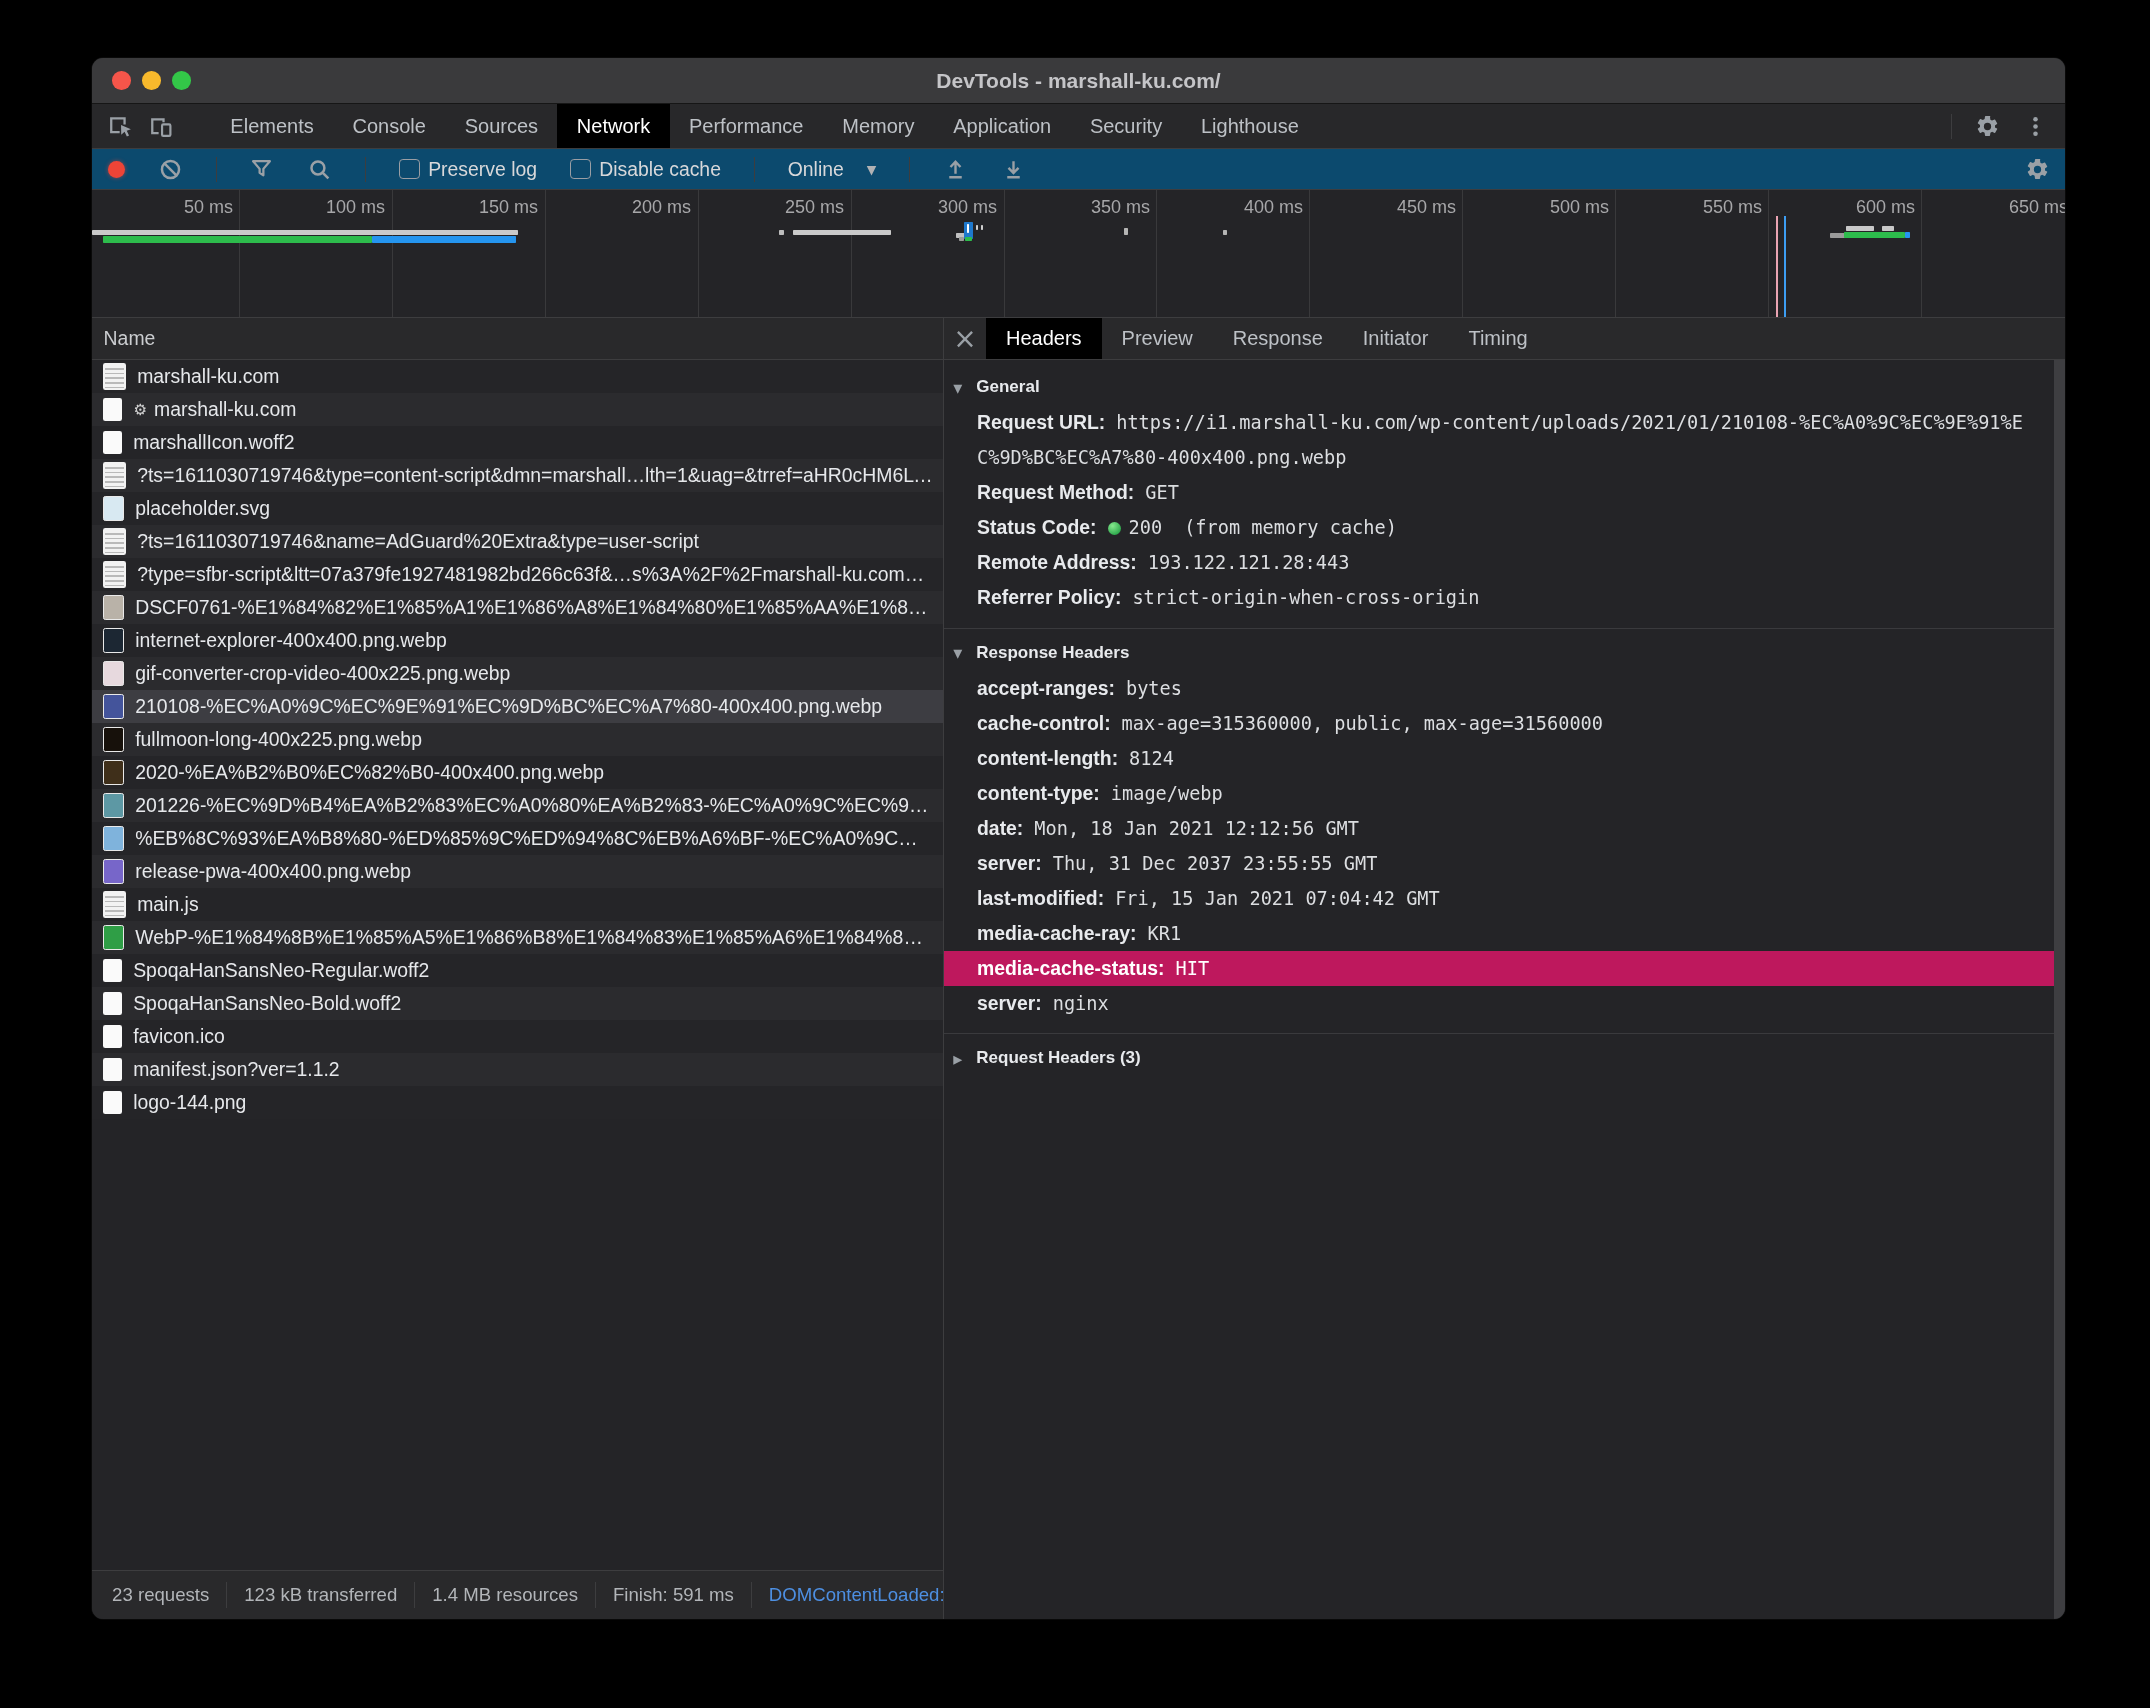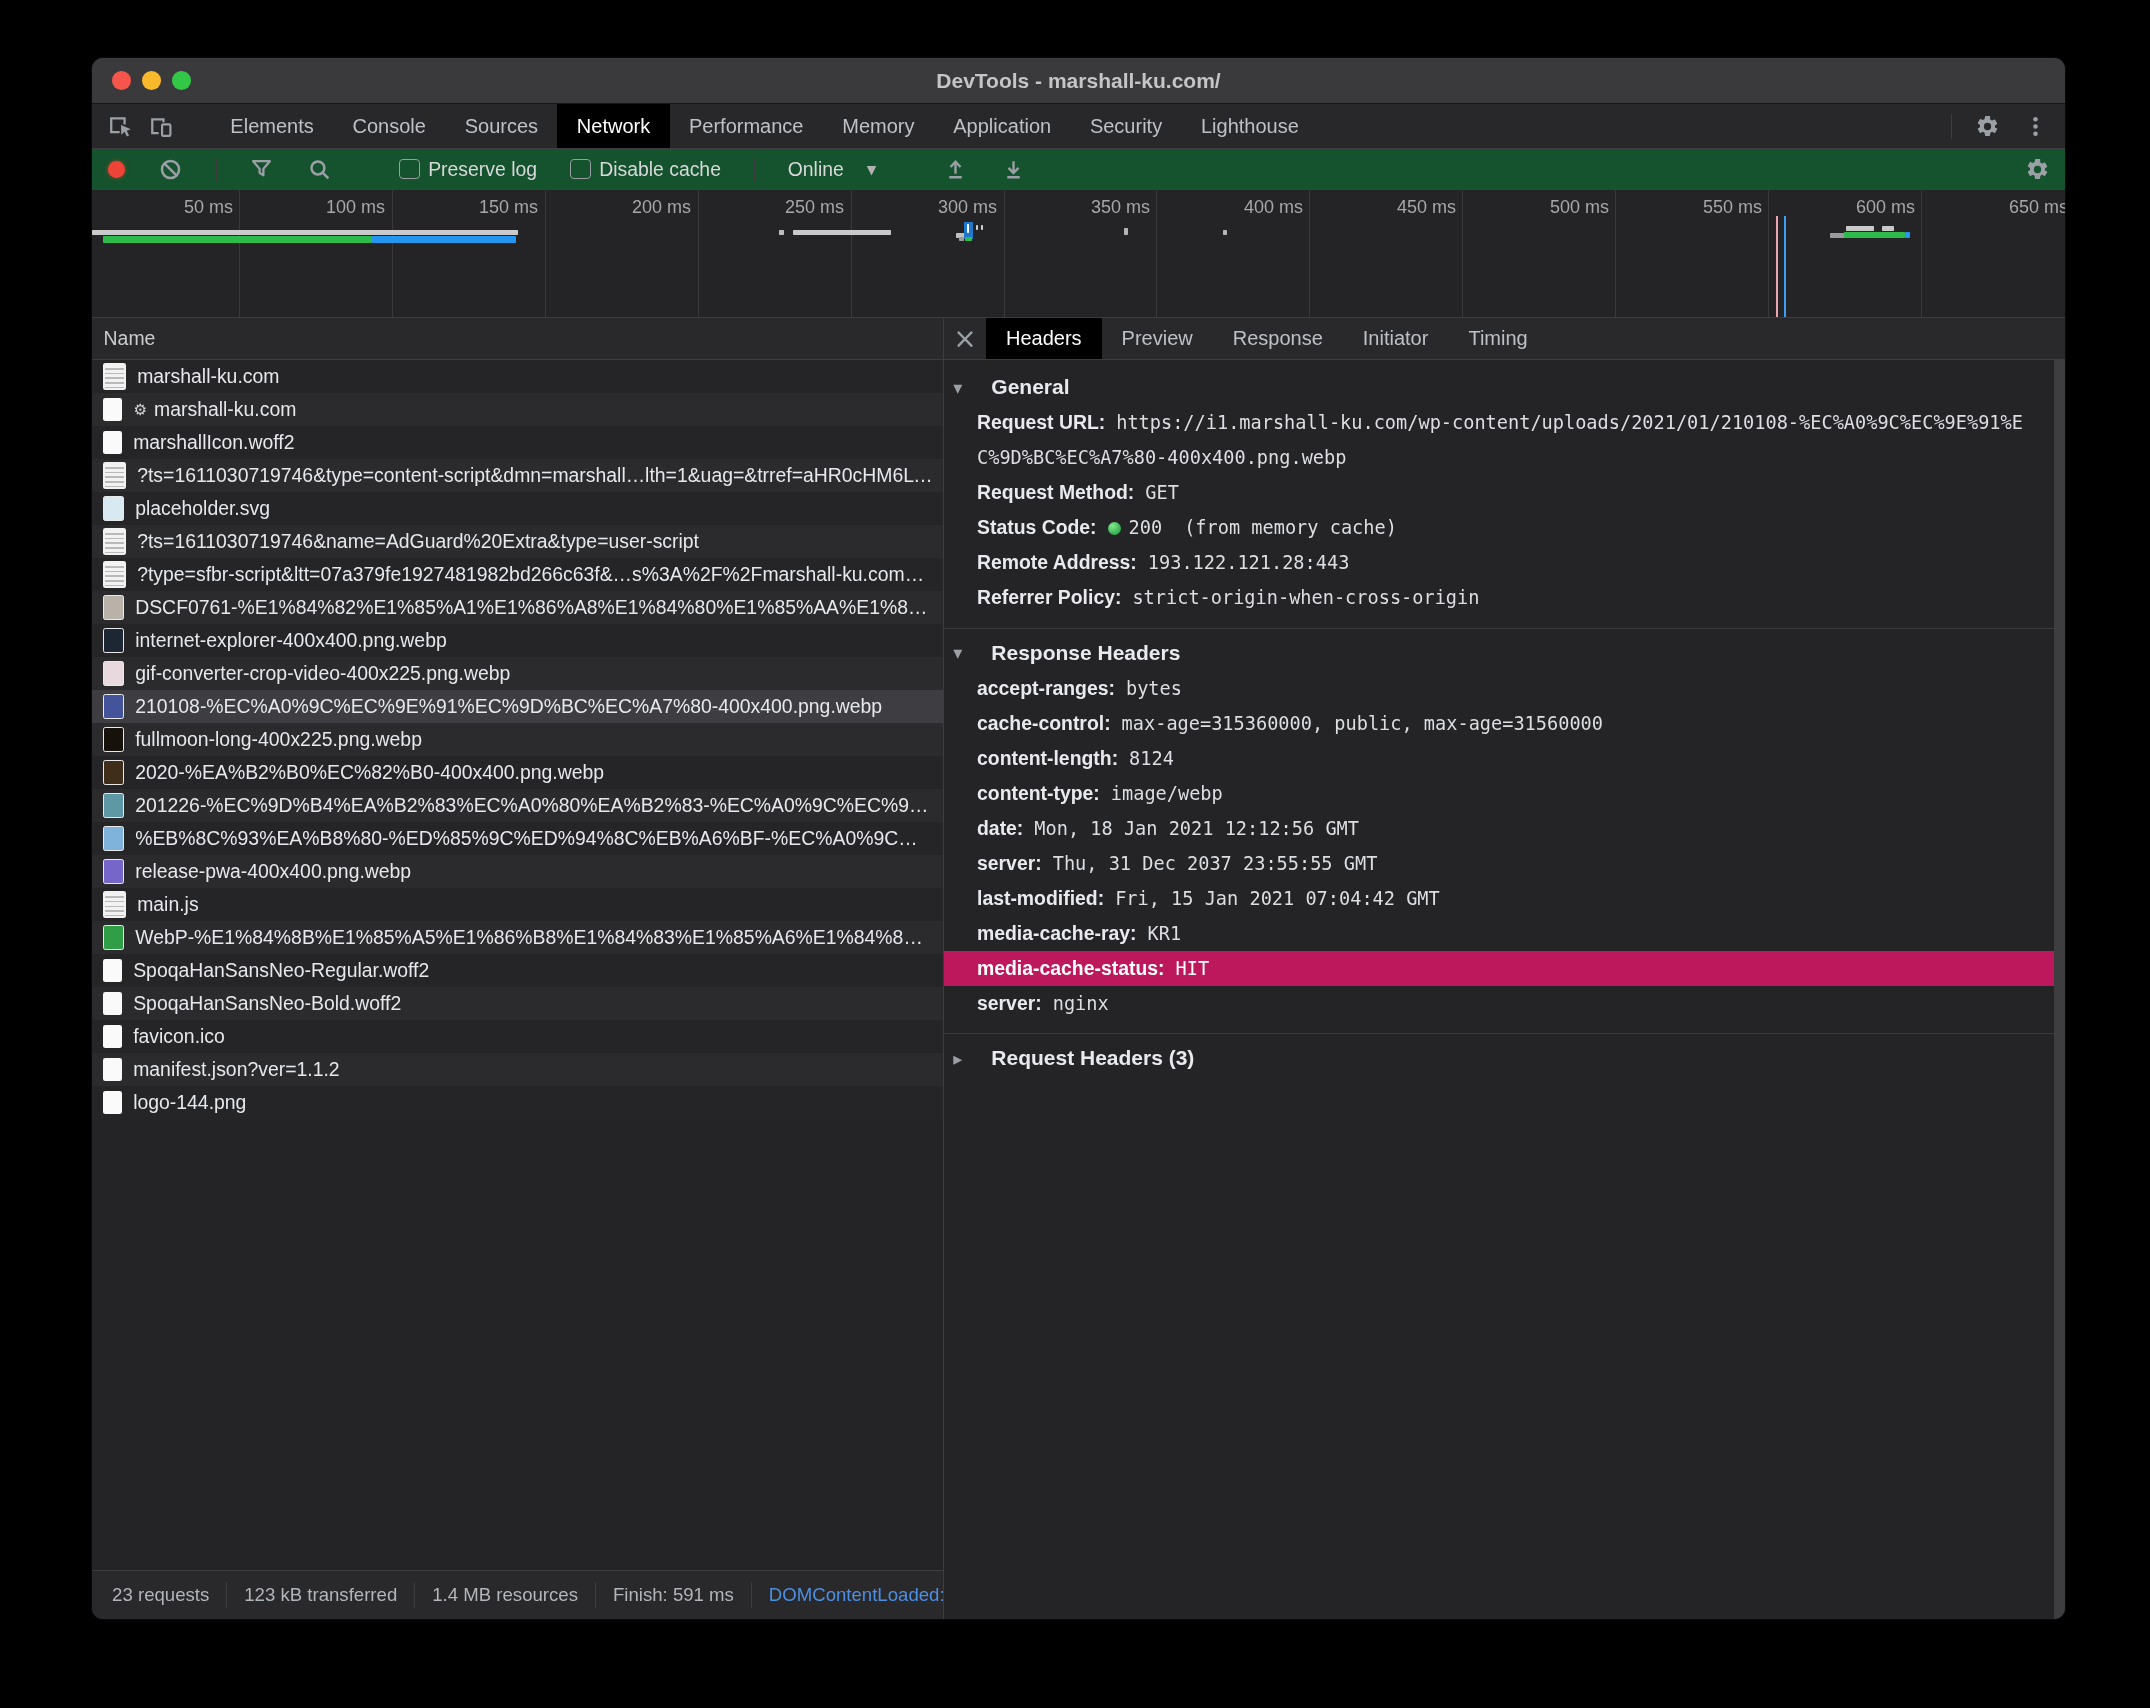--- a/index.html
+++ b/index.html
@@ -23,21 +23,21 @@
   .tabbar{height:44px;background:#28282a;border-bottom:0.8px solid #3d3d3f;display:flex;align-items:stretch;
     flex:none;position:relative;}
   .tb-icons{display:flex;align-items:center;gap:15.5px;padding:0 9.3px 0 15.5px;}
   .tb-divider{width:0.8px;background:#3d3d3f;margin:9.3px 6.2px;}
   .tab{display:flex;align-items:center;padding:0 19.4px;font-size:20px;color:#bdc1c6;cursor:default;}
   .tab.selected{background:#000;color:#fff;}
   .tabbar-right{position:absolute;right:17px;top:0;height:100%;display:flex;align-items:center;gap:23px;}
   .icon-svg{display:block;}
 
   
-  .toolbar{height:40px;background:#14532d;border-bottom:0.8px solid #3d3d3f;display:flex;align-items:center;
+  .toolbar{height:40px;background:#0c4a6e;border-bottom:0.8px solid #3d3d3f;display:flex;align-items:center;
     padding:0 0 0 15.5px;gap:33px;flex:none;position:relative;}
   .record-dot{width:17px;height:17px;border-radius:50%;background:#ee4437;box-shadow:0 0 4.7px rgba(238,68,55,.6);}
   .tbtn{display:flex;align-items:center;justify-content:center;}
   .v-divider{width:0.8px;height:25px;background:#3d3d3f;}
   .cbgroup{display:flex;align-items:center;}
   .check{width:18.6px;height:18.6px;border:1.9px solid #9a9ea4;border-radius:3.9px;background:transparent;flex:none;}
   .cb-label{color:#d8d8da;font-size:19.4px;margin-left:8.5px;white-space:nowrap;}
   .throttle{display:flex;align-items:center;color:#d8d8da;font-size:19.4px;}
   .caret{color:#b2b2b4;font-size:12.4px;margin-left:23px;font-family:"DejaVu Sans",sans-serif;}
   .toolbar-gear{position:absolute;right:15.5px;top:7.8px;}
@@ -82,21 +82,21 @@
     font-family:"DejaVu Sans",sans-serif;}
   .dtab{padding:16px 20px;display:flex;align-items:center;font-size:20px;color:#bdc1c6;}
   .dtab.selected{background:#000;color:#fff;}
   .dcontent{flex:1;overflow:hidden;position:relative;padding-top:3.1px;}
   .scrolltrack{position:absolute;right:0;top:0;bottom:0;width:11px;background:#3e3e41;}
 
   .section{padding:6.2px 0 12.4px 0;}
   .section + .section{border-top:0.8px solid #3a3a3d;}
   .sec-head{display:flex;align-items:center;height:36px;padding-left:9.3px;}
   .disclosure{font-family:"DejaVu Sans",sans-serif;color:#9aa0a6;font-size:18px;width:23px;flex:none;}
-  .sec-title{font-weight:700;font-size:21px;color:#e8eaed;margin-left:15px;}
+  .sec-title{font-weight:700;font-size:17px;color:#e8eaed;}
   .hrow{padding:0 26.4px 0 33px;line-height:35px;font-size:19.4px;color:#e8eaed;}
   .hrow .k{font-weight:700;margin-right:11px;display:inline;}
   .hrow .v{font-family:"DejaVu Sans Mono",monospace;font-size:18.6px;color:#dcdee1;word-break:break-all;display:inline;}
   .hrow .note{margin-left:22px;}
   .hrow.highlight{background:#be185d;}
   .hrow.highlight .v,.hrow.highlight .k{color:#fff;}
   .status-dot{display:inline-block;width:13.2px;height:13.2px;border-radius:50%;margin:0 7.8px -0.8px 0;
     background:radial-gradient(circle at 35% 30%,#86e98e,#2da84c 75%);vertical-align:baseline;}
 </style>
 </head>

